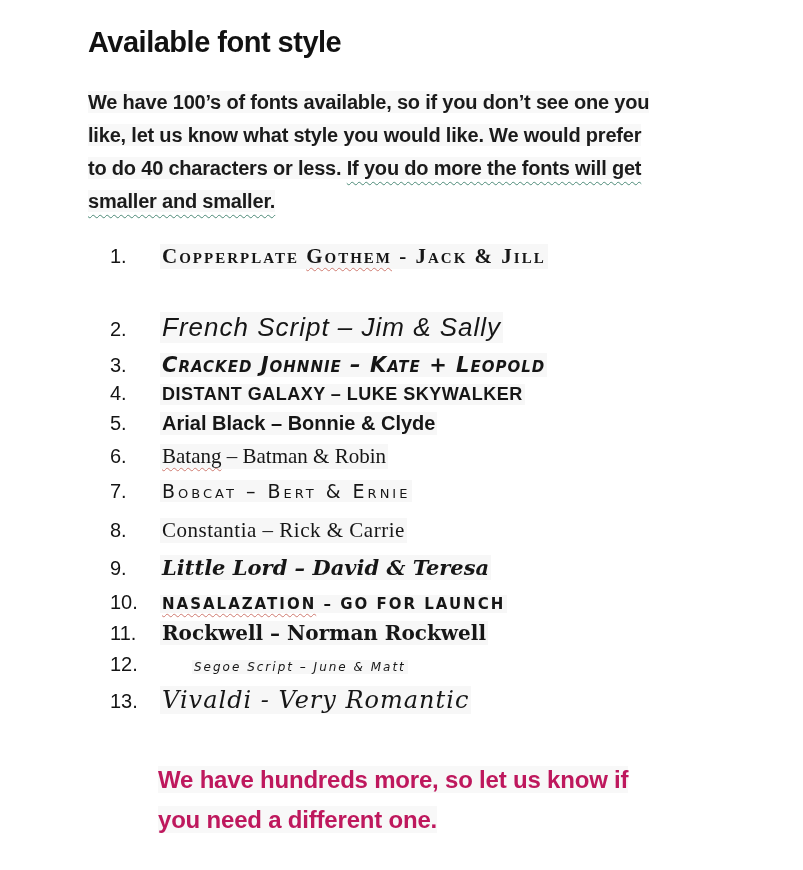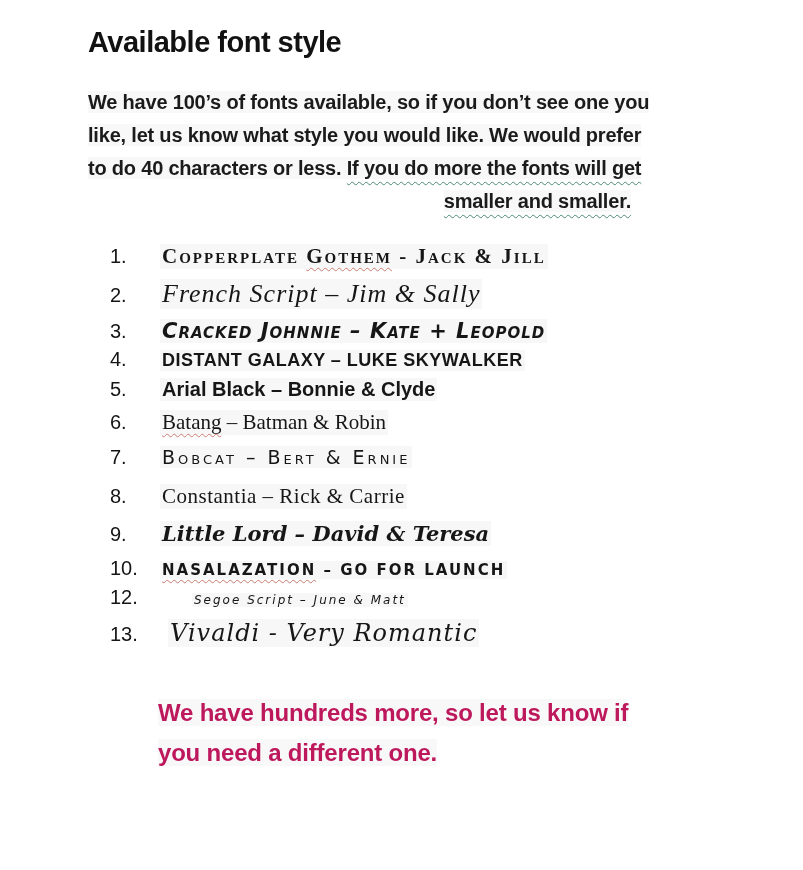--- a/index.html
+++ b/index.html
@@ -12,21 +12,21 @@
   }
   .page { width:686px; height:870px; padding:18px 55px 0 88px; background:#ffffff; }
 
   .title {
     font:700 29px/1.25 "Liberation Sans", sans-serif;
     color:#121212;
     letter-spacing:-0.5px;
     margin:6px 0 26px 0;
   }
 
-  .intro { font:700 20px/33px "Liberation Sans", sans-serif; color:#1b1b1b; letter-spacing:-0.2px;text-align:right; }
+  .intro { font:700 20px/33px "Liberation Sans", sans-serif; color:#1b1b1b; letter-spacing:-0.2px; }
   .intro-line { white-space:nowrap; }
   .intro-line span { background:#f8f8f8; }
 
   .sq-green {
     text-decoration-line:underline;
     text-decoration-style:wavy;
     text-decoration-color:var(--sq-green, #4d8a77);
     text-decoration-thickness:1px;
     text-underline-offset:6px;
   }
@@ -44,42 +44,42 @@
     flex:0 0 50px;
     font:400 20px/1 "Liberation Sans", sans-serif;
     color:#151515;
   }
   .sample { background:#f7f7f7; padding:0 2px; white-space:nowrap; }
 
   
   .f-copperplate     { margin-bottom:10px; }
   .f-copperplate .sample { font-family:"Liberation Serif", serif; font-variant:small-caps; font-weight:700; font-size:21px; letter-spacing:2px; }
   .f-french-script   { margin-bottom:10px; }
-  .f-french-script .sample { font-family:Liberation Serif, serif; font-style:italic; font-weight:400; font-size:26px; letter-spacing:1px; }
+  .f-french-script .sample { font-family:Liberation Sans, sans-serif; font-style:italic; font-weight:400; font-size:26px; letter-spacing:1px;margin-top:33px; }
   .f-cracked-johnnie { margin-bottom:6px; }
   .f-cracked-johnnie .sample { font-family:"DejaVu Sans", sans-serif; font-variant:small-caps; font-style:italic; font-weight:700; font-size:21px; letter-spacing:1px; }
   .f-distant-galaxy  { margin-bottom:7px; }
   .f-distant-galaxy .sample { font-family:"Liberation Sans", sans-serif; font-weight:900; font-size:18px; letter-spacing:0.5px; }
   .f-arial-black     { margin-bottom:9px; }
   .f-arial-black .sample { font-family:"Liberation Sans", sans-serif; font-weight:900; font-size:20px; }
   .f-batang          { margin-bottom:11px; }
   .f-batang .sample { font-family:"Liberation Serif", serif; font-weight:400; font-size:21px; }
   .f-bobcat          { margin-bottom:16px; }
   .f-bobcat .sample { font-family:"DejaVu Sans", sans-serif; font-variant:small-caps; font-weight:400; font-size:19px; letter-spacing:3px; }
   .f-constantia      { margin-bottom:12px; }
   .f-constantia .sample { font-family:"Liberation Serif", serif; font-weight:400; font-size:21px; letter-spacing:0.5px; }
   .f-little-lord     { margin-bottom:12px; }
   .f-little-lord .sample { font-family:"DejaVu Serif", serif; font-style:italic; font-weight:700; font-size:21px; }
   .f-nasalazation    { margin-bottom:8px; }
   .f-nasalazation .sample { font-family:"DejaVu Sans", sans-serif; font-weight:700; font-size:15px; letter-spacing:2px; }
   .f-rockwell        { margin-bottom:9px; }
   .f-rockwell .sample { font-family:"DejaVu Serif", serif; font-weight:700; font-size:20px; }
   .f-segoe-script    { margin-bottom:12px; }
   .f-segoe-script .sample { font-family:"DejaVu Sans", sans-serif; font-style:italic; font-weight:400; font-size:12px; letter-spacing:2px;margin-left:32px; }
-  .f-vivaldi         { margin-bottom:0;gap:8px; }
+  .f-vivaldi         { margin-bottom:0; }
   .f-vivaldi .sample { font-family:"DejaVu Serif", serif; font-style:italic; font-weight:400; font-size:24px; letter-spacing:1px; }
 
   .outro {
     margin:46px 0 0 70px;
     font:700 24px/40px "Liberation Sans", sans-serif;
     color:#be185d;
     letter-spacing:-0.2px;
   }
   .outro div span { background:#f8f8f8; }
 </style>
@@ -130,20 +130,24 @@
         <span class="sample"><span>Constantia – Rick &amp; Carrie</span></span>
       </div>
       <div class="row f-little-lord">
         <span class="num">9.</span>
         <span class="sample"><span>Little Lord – David &amp; Teresa</span></span>
       </div>
       <div class="row f-nasalazation">
         <span class="num">10.</span>
         <span class="sample"><span class="sq-red">NASALAZATION</span><span> – GO FOR LAUNCH</span></span>
       </div>
+      <div class="row f-rockwell">
+        <span class="num">11.</span>
+        <span class="sample"><span>Rockwell – Norman Rockwell</span></span>
+      </div>
       <div class="row f-segoe-script">
         <span class="num">12.</span>
         <span class="sample"><span>Segoe Script – June &amp; Matt</span></span>
       </div>
       <div class="row f-vivaldi">
         <span class="num">13.</span>
         <span class="sample"><span>Vivaldi - Very Romantic</span></span>
       </div>
     </div>
 

